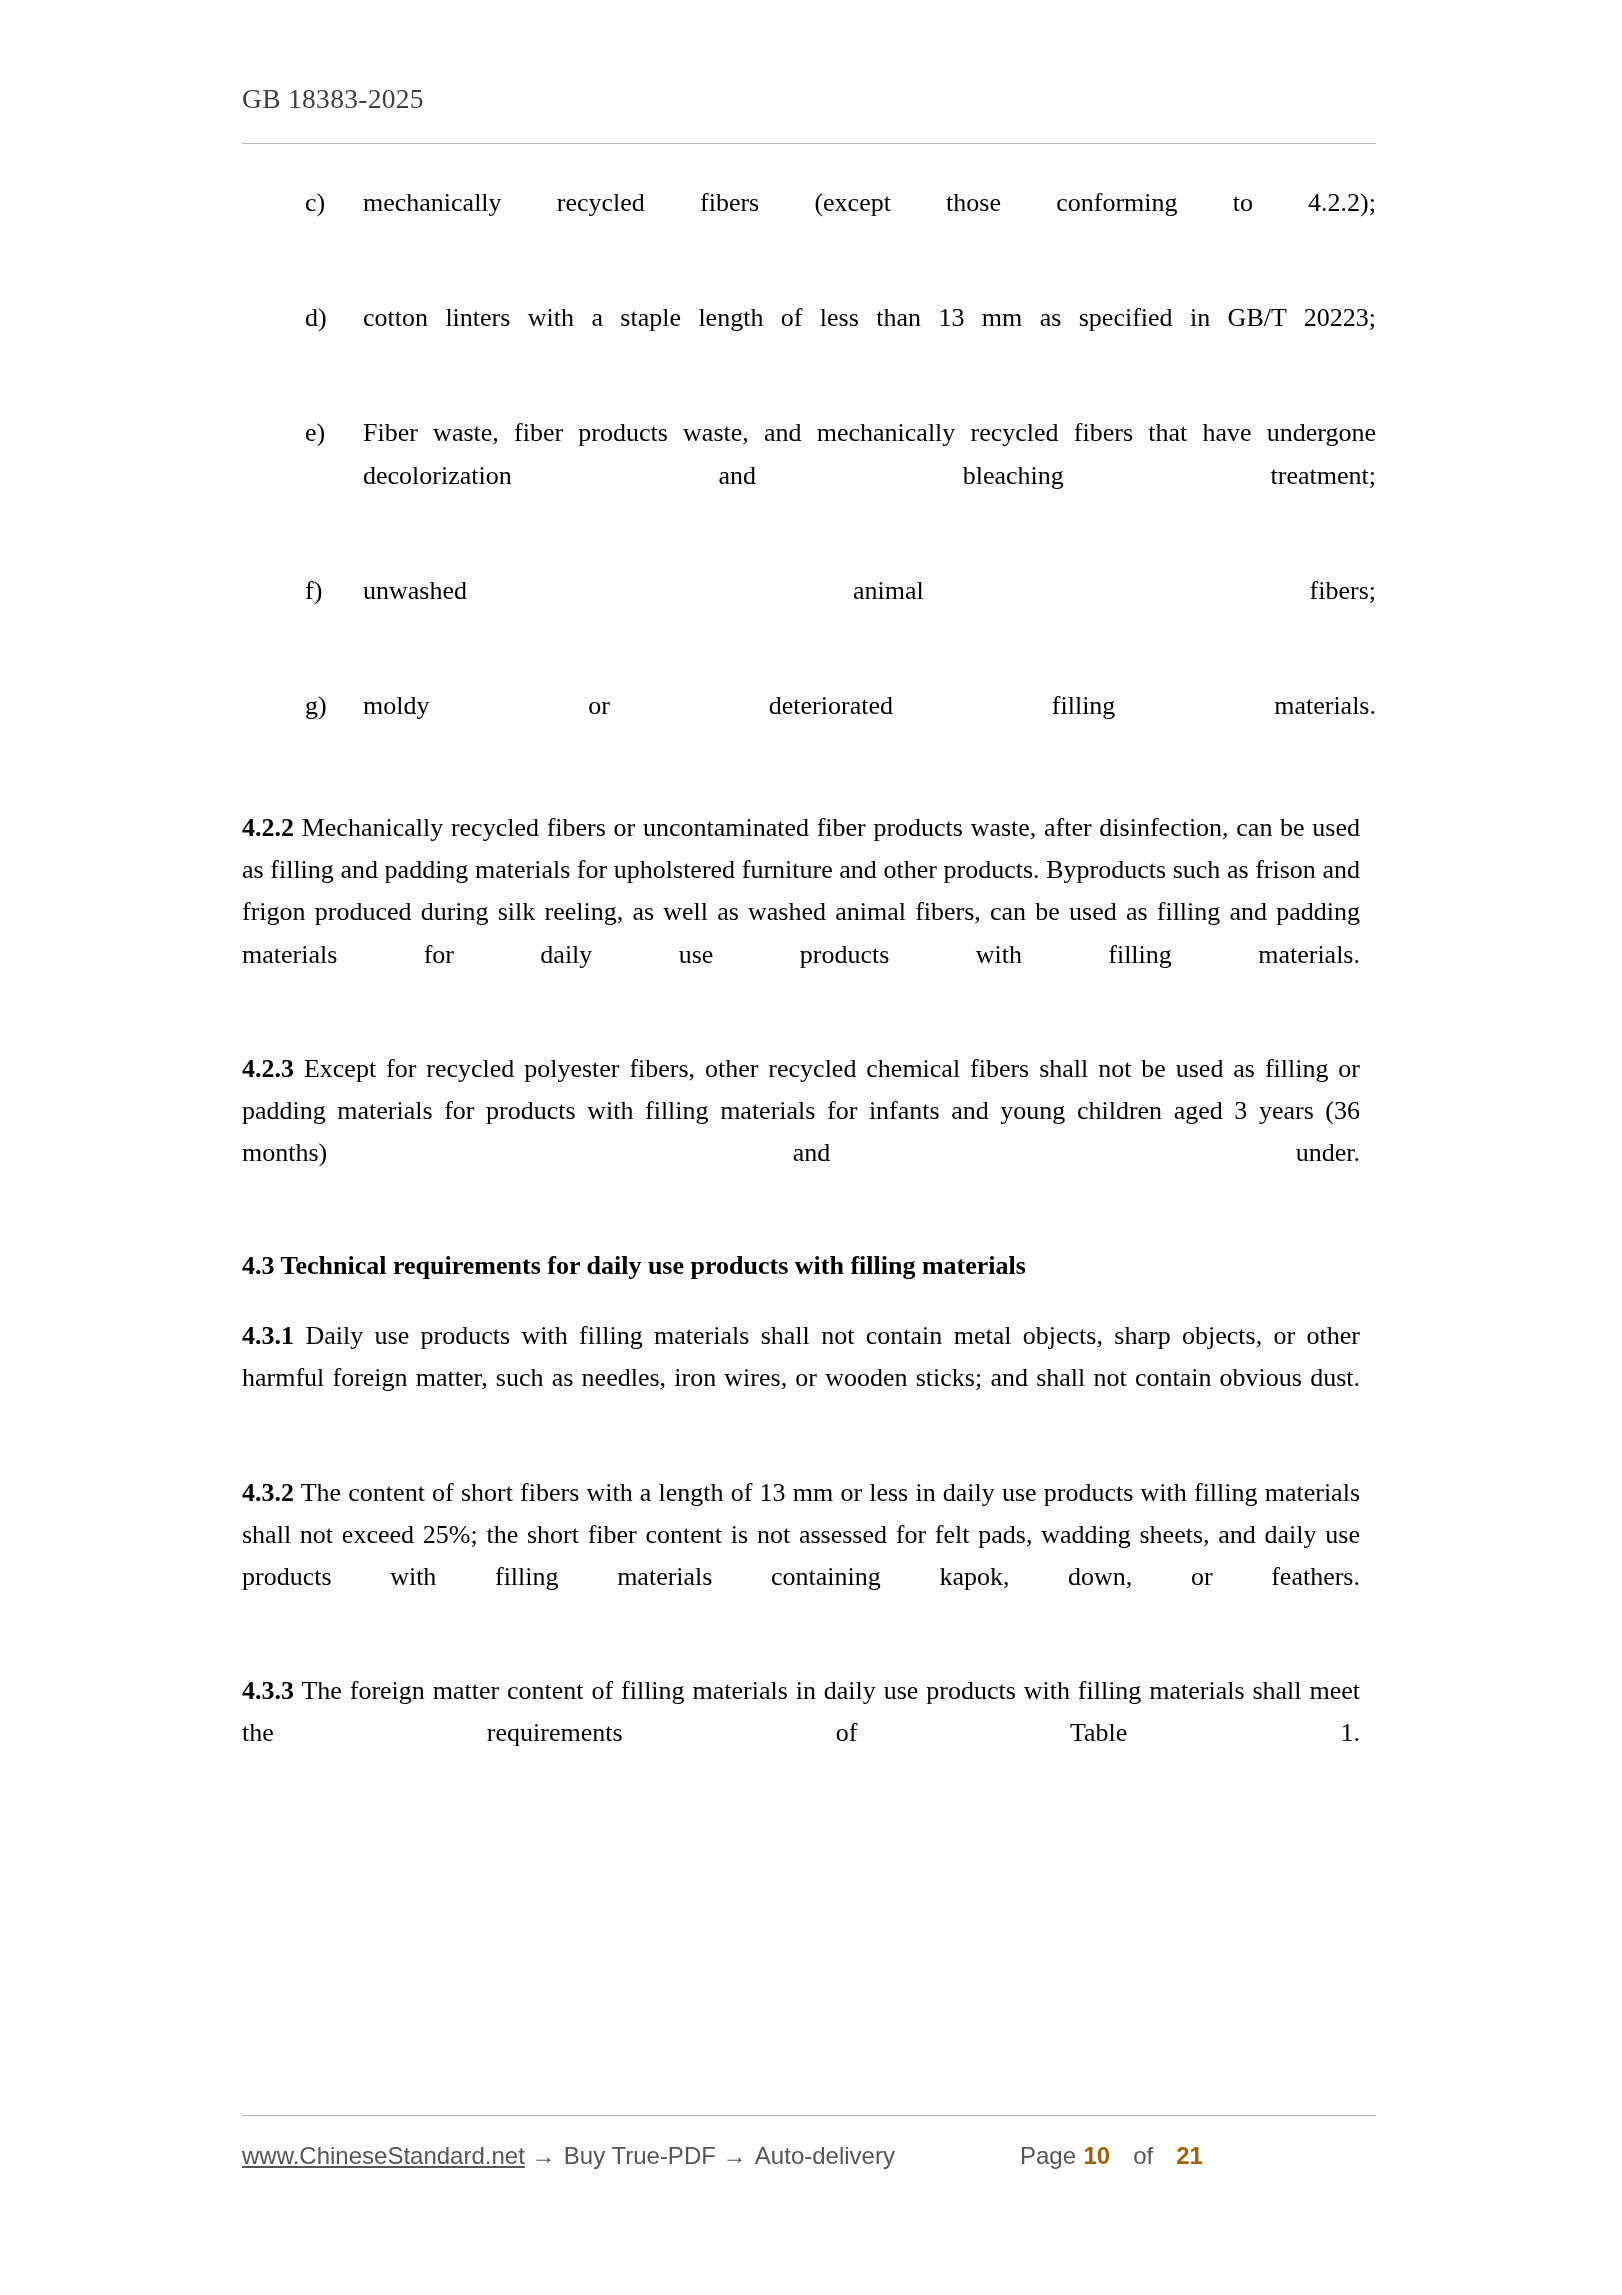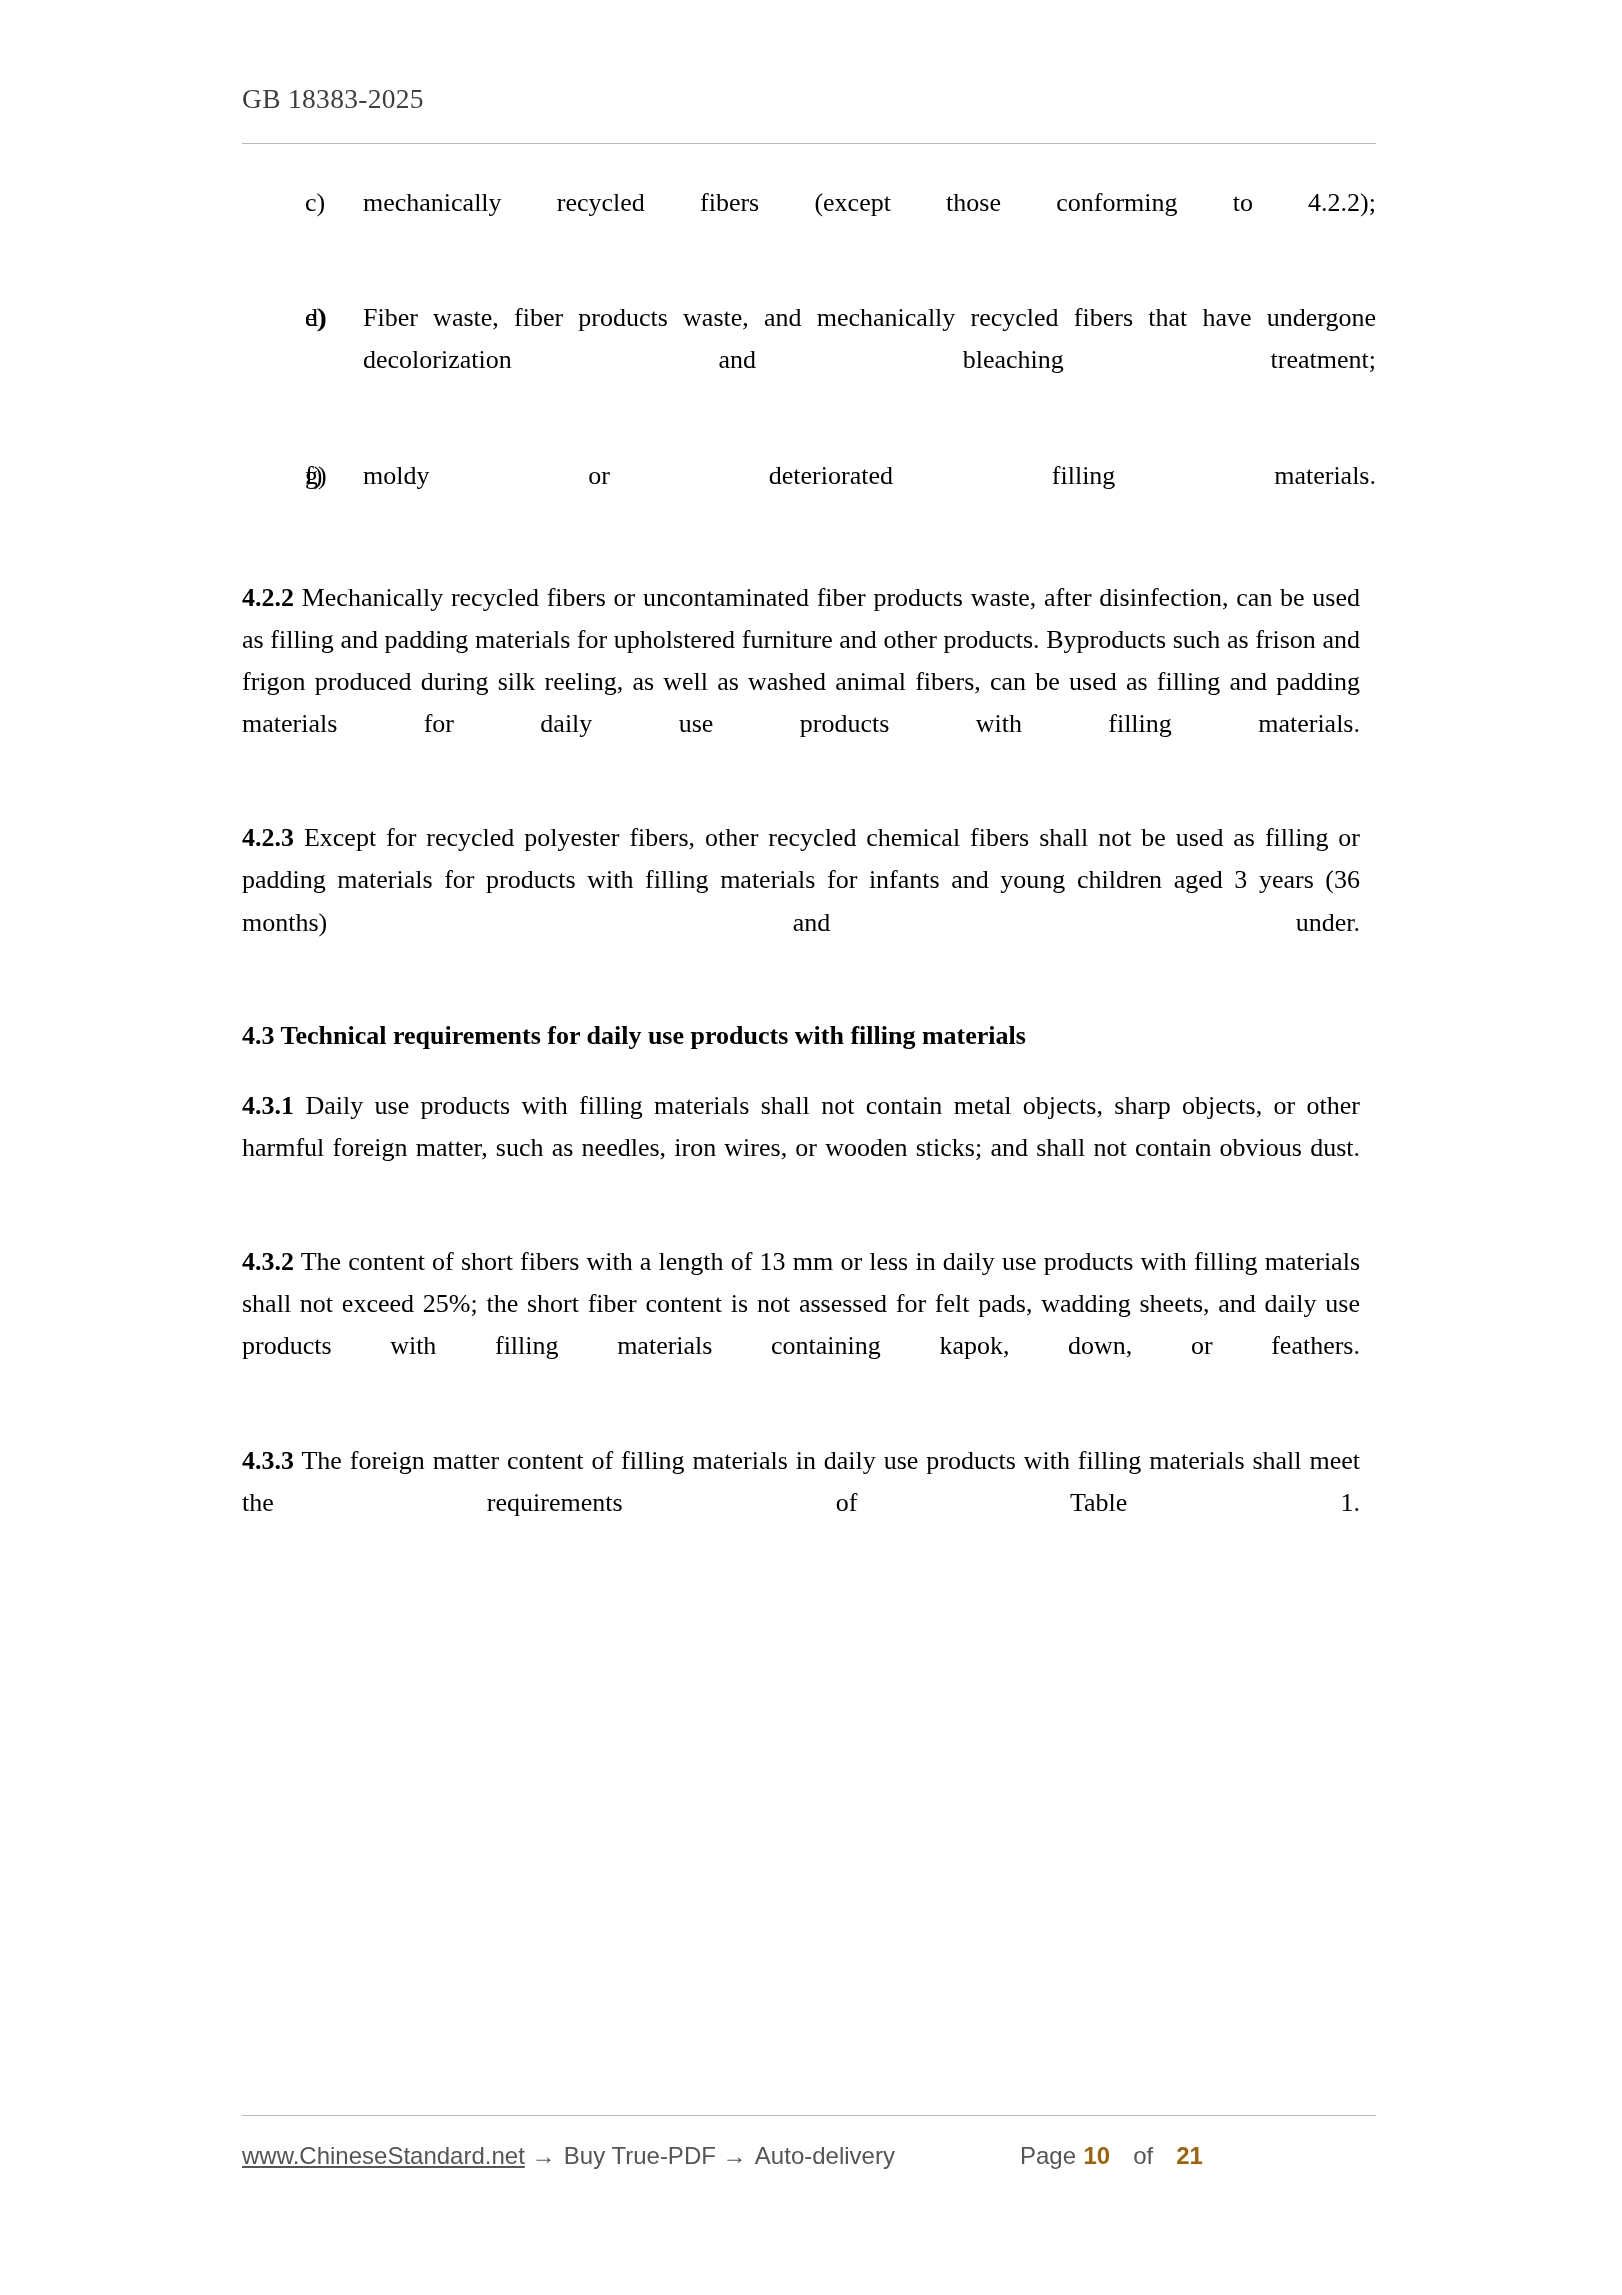--- a/index.html
+++ b/index.html
@@ -175,27 +175,29 @@
 
   <div class="content">
 
     <ul class="lettered-list">
       <li class="list-item">
         <span class="list-marker">c)</span>
         <span class="list-text">mechanically recycled fibers (except those conforming to 4.2.2);</span>
       </li>
       <li class="list-item">
         <span class="list-marker">d)</span>
+        <span class="list-text">cotton linters with a staple length of less than 13 mm as specified in GB/T 20223;</span>
       </li>
       <li class="list-item">
         <span class="list-marker">e)</span>
         <span class="list-text">Fiber waste, fiber products waste, and mechanically recycled fibers that have undergone decolorization and bleaching treatment;</span>
       </li>
       <li class="list-item">
         <span class="list-marker">f)</span>
+        <span class="list-text">unwashed animal fibers;</span>
       </li>
       <li class="list-item">
         <span class="list-marker">g)</span>
         <span class="list-text">moldy or deteriorated filling materials.</span>
       </li>
     </ul>
 
     <p class="para sp-after-list">
       <span class="para-number">4.2.2</span><span> </span><span class="para-text">Mechanically recycled fibers or uncontaminated fiber products waste, after disinfection, can be used as filling and padding materials for upholstered furniture and other products. Byproducts such as frison and frigon produced during silk reeling, as well as washed animal fibers, can be used as filling and padding materials for daily use products with filling materials.</span>
     </p>

